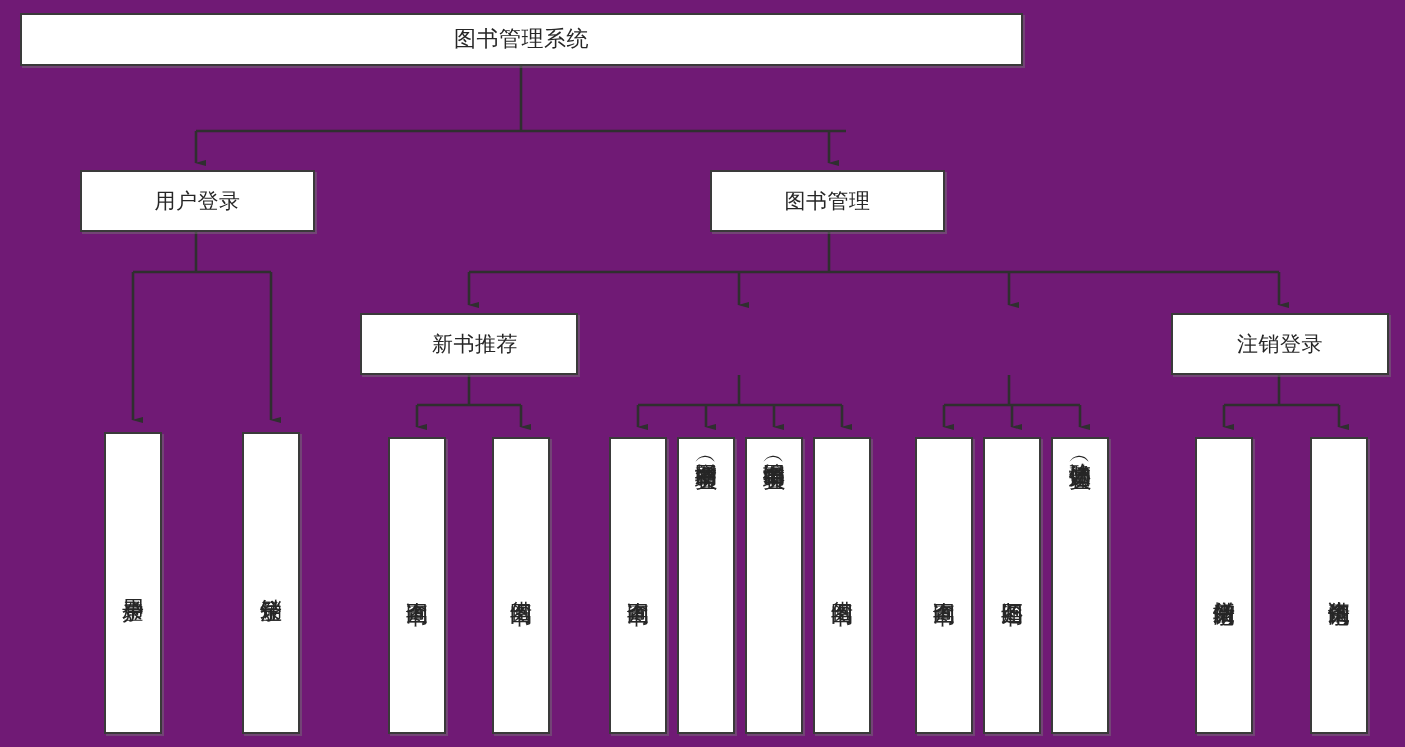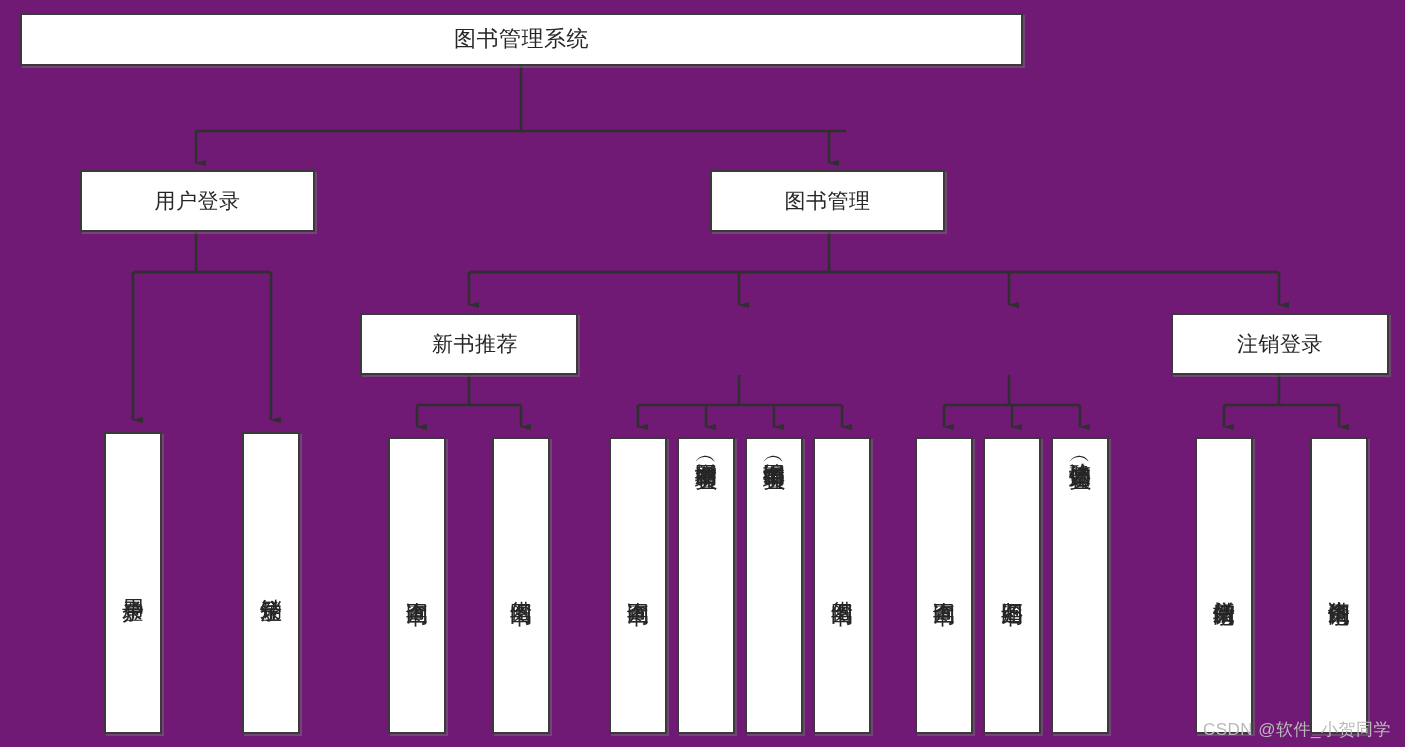--- a/index.html
+++ b/index.html
@@ -182,14 +182,13 @@
     <span class="node-v">确认归还（管理员）</span>
   </div>
 
   <div class="node-box leaf leaf-mid" style="left:1195px; top:437px; width:58px; height:297px;">
     <span class="node-v">新增借阅记录</span>
   </div>
   <div class="node-box leaf leaf-mid" style="left:1310px; top:437px; width:58px; height:297px;">
     <span class="node-v">查询借阅记录</span>
   </div>
 
-  <div class="watermark">CSDN @软件_小贺同学</div>
 </div>
 
 </body></html>

